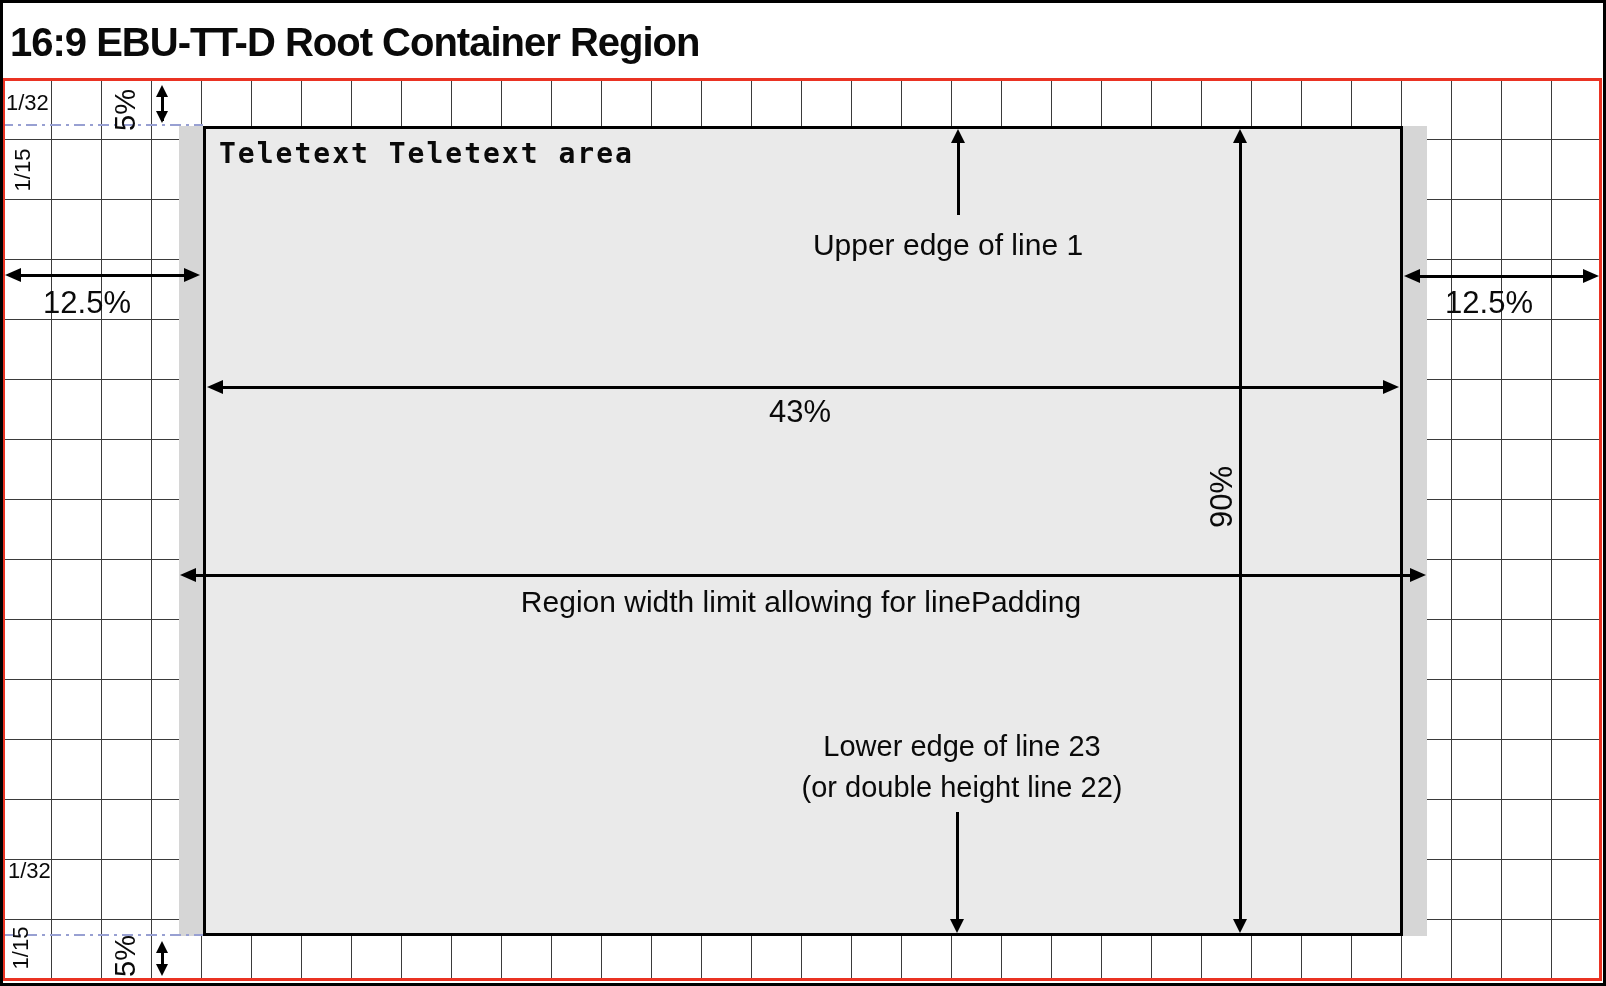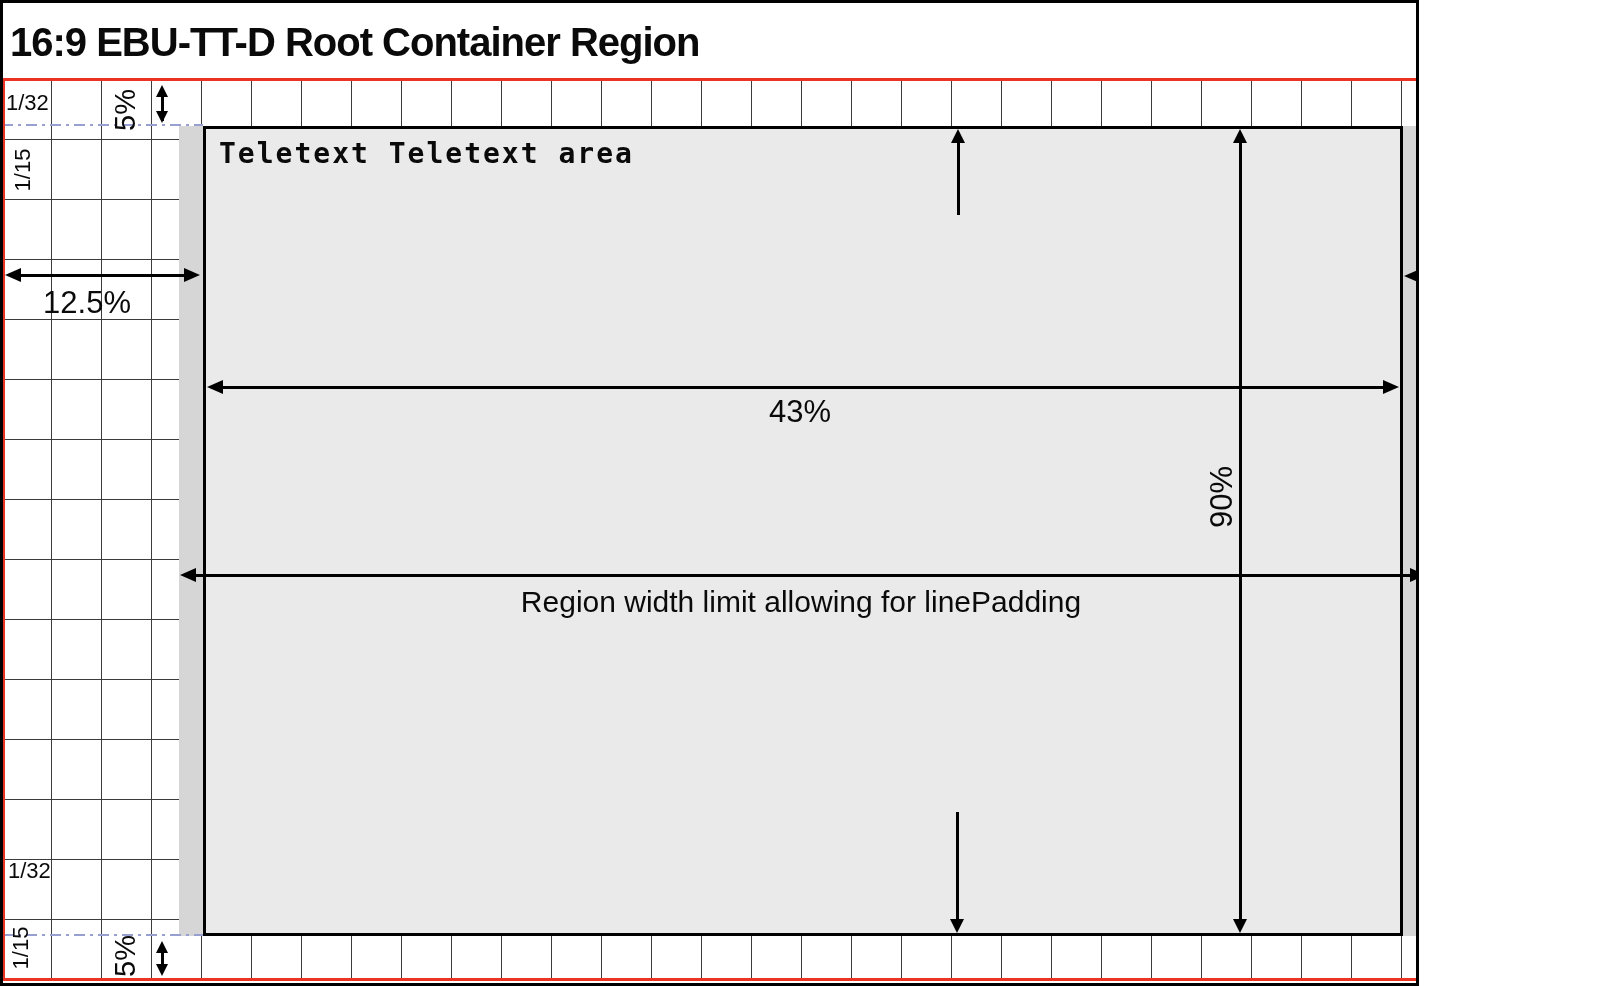--- a/index.html
+++ b/index.html
@@ -1,16 +1,16 @@
 <!DOCTYPE html>
 <html><head>
 <meta charset="utf-8">
 <style>
   html,body{margin:0;padding:0;background:#fff;}
-  .canvas{position:relative;width:1419px;height:986px;background:#ffffff;overflow:hidden;
+  .canvas{position:relative;width:1606px;height:986px;background:#ffffff;overflow:hidden;
           font-family:"Liberation Sans",sans-serif;color:#0a0a0a;}
   .outer-frame{position:absolute;left:0;top:0;right:0;bottom:0;border:3px solid #000;z-index:40;pointer-events:none;}
   .title{position:absolute;left:10px;top:20px;font-size:40px;font-weight:600;letter-spacing:-1px;z-index:30;}
 
   
   .grid{position:absolute;left:2px;top:80px;width:1600px;height:900px;z-index:1;
         background-image:
           repeating-linear-gradient(to right, transparent 0 49px, #3b3b3b 49px 50px),
           repeating-linear-gradient(to bottom, transparent 0 59px, #3b3b3b 59px 60px);}
   .red-frame{position:absolute;left:2px;top:78px;width:1600px;height:903px;box-sizing:border-box;
@@ -105,21 +105,26 @@
     <div class="line-h" style="left:192px;top:574px;width:1222px;"></div>
     <div class="ah ah-left" style="left:180px;top:568px;"></div>
     <div class="ah ah-right" style="left:1410px;top:568px;"></div>
   </div>
   <div class="lbl ctr s30" style="left:801px;top:602px;">Region width limit allowing for linePadding</div>
 
   <div>
     <div class="line-v" style="left:957px;top:140px;height:75px;"></div>
     <div class="ah ah-up" style="left:951px;top:129px;"></div>
   </div>
+  <div class="lbl ctr s30" style="left:948px;top:245px;">Upper edge of line 1</div>
 
+  <div class="lbl two-line s29" style="left:962px;top:726px;">
+    <div>Lower edge of line 23</div>
+    <div>(or double height line 22)</div>
+  </div>
   <div>
     <div class="line-v" style="left:956px;top:812px;height:108px;"></div>
     <div class="ah ah-down" style="left:950px;top:919px;"></div>
   </div>
 
   <div>
     <div class="line-v" style="left:1239px;top:140px;height:782px;"></div>
     <div class="ah ah-up" style="left:1233px;top:129px;"></div>
     <div class="ah ah-down" style="left:1233px;top:919px;"></div>
   </div>

